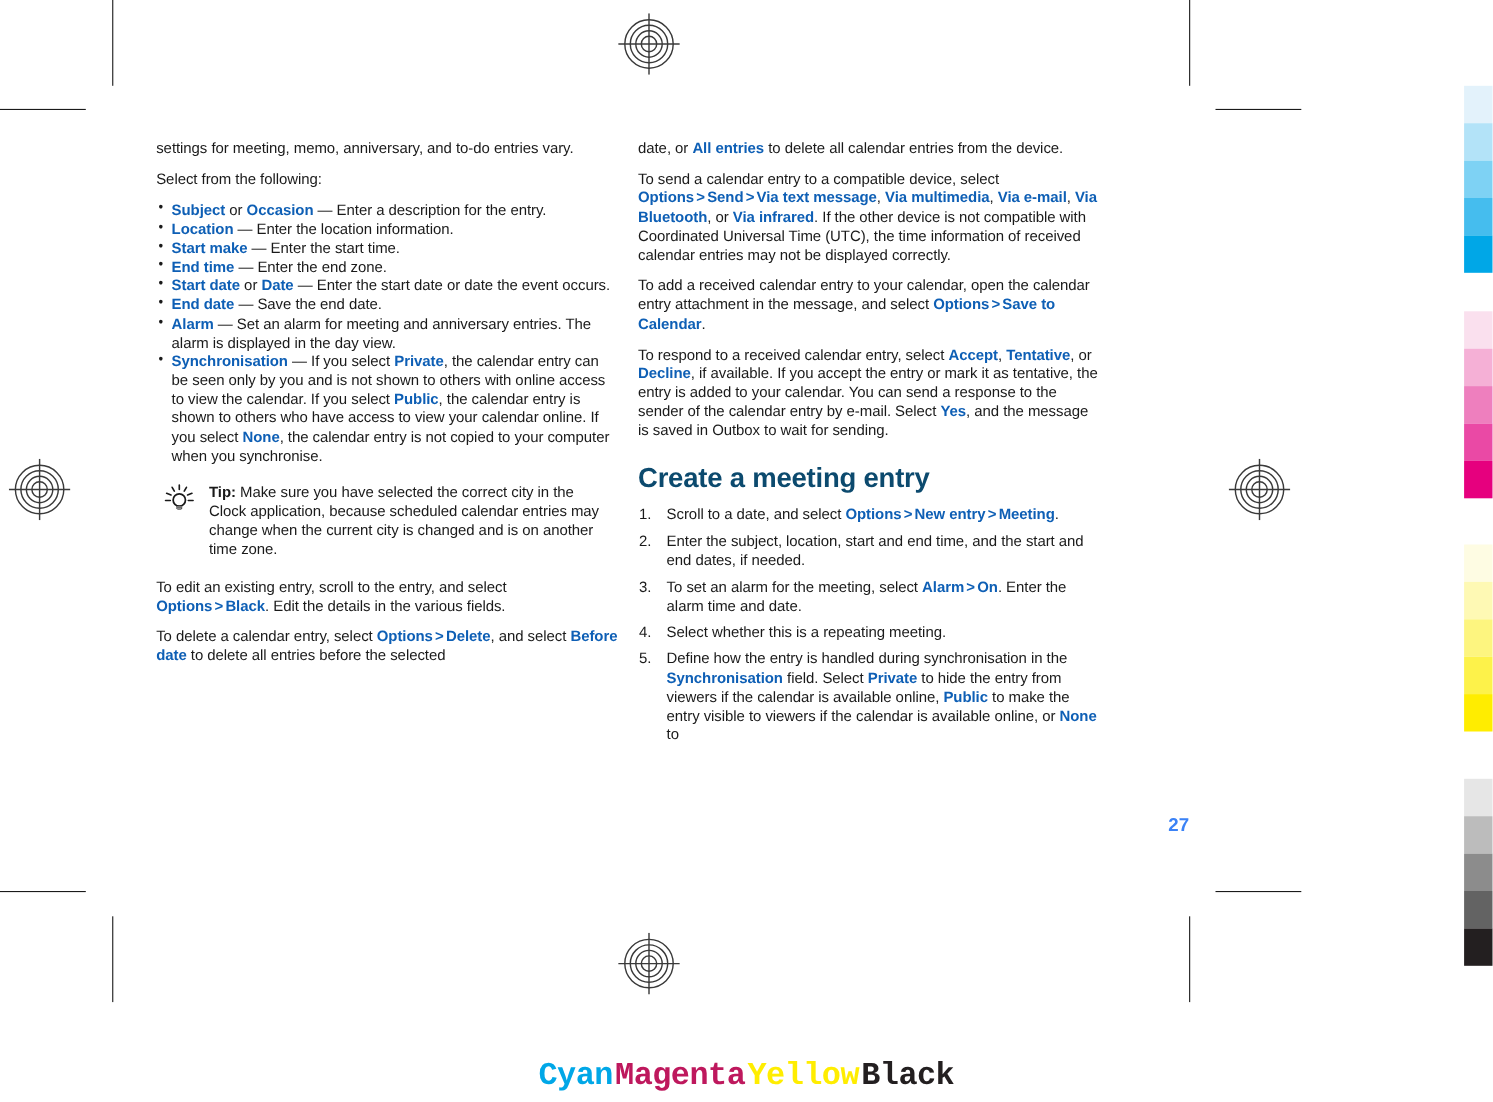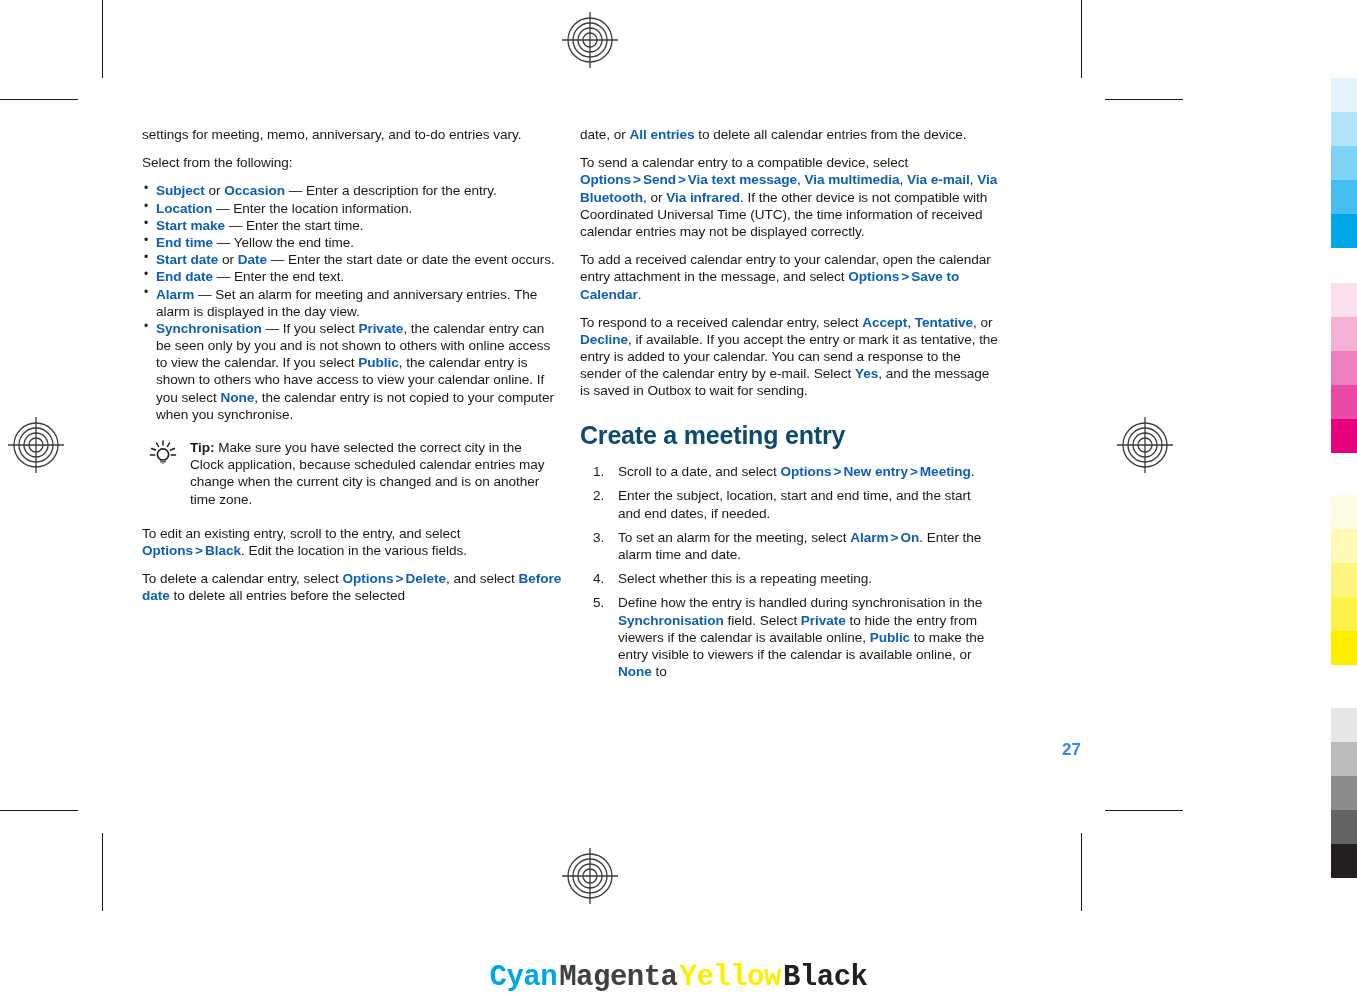--- a/index.html
+++ b/index.html
@@ -58,21 +58,21 @@
     position: relative;
     padding-left: 14px;
     margin: 0 0 0 0;
   }
   ul.bullets > li::before {
     content: "\2022";
     position: absolute; left: 2px; top: -1px;
     font-size: 12px; color: #1a1a1a;
   }
 
-  ol.steps { margin: 12px; padding: 0; list-style: none; counter-reset: st; }
+  ol.steps { margin: 0; padding: 0; list-style: none; counter-reset: st; }
   ol.steps > li {
     position: relative;
     padding-left: 26px;
     margin-bottom: 7px;
     counter-increment: st;
   }
   ol.steps > li::before {
     content: counter(st) ".";
     position: absolute; left: 1px; top: 0;
     color: #1a1a1a;
@@ -212,27 +212,27 @@
       <li>
         <b class="ui">Subject</b><span> or </span><b class="ui">Occasion</b><span> — Enter a description for the entry.</span>
       </li>
       <li>
         <b class="ui">Location</b><span> — Enter the location information.</span>
       </li>
       <li>
         <b class="ui">Start make</b><span> — Enter the start time.</span>
       </li>
       <li>
-        <b class="ui">End time</b><span> — Yellow the end time.</span>
+        <b class="ui">End time</b><span> — Enter the end zone.</span>
       </li>
       <li>
         <b class="ui">Start date</b><span> or </span><b class="ui">Date</b><span> — Enter the start date or date the event occurs.</span>
       </li>
       <li>
-        <b class="ui">End date</b><span> — Enter the end text.</span>
+        <b class="ui">End date</b><span> — Save the end date.</span>
       </li>
       <li>
         <b class="ui">Alarm</b><span> — Set an alarm for meeting and anniversary entries. The alarm is displayed in the day view.</span>
       </li>
       <li>
         <b class="ui">Synchronisation</b><span> — If you select </span><b class="ui">Private</b><span>, the calendar entry can be seen only by you and is not shown to others with online access to view the calendar. If you select </span><b class="ui">Public</b><span>, the calendar entry is shown to others who have access to view your calendar online. If you select </span><b class="ui">None</b><span>, the calendar entry is not copied to your computer when you synchronise.</span>
       </li>
     </ul>
 
     <div class="tip">
@@ -250,21 +250,21 @@
           <circle cx="17" cy="14.5" r="5.6" fill="none" stroke="#1a1a1a" stroke-width="1.6"></circle>
           <path d="M14.4 19.8 L14.4 22.4 Q17 24.6 19.6 22.4 L19.6 19.8 Z" fill="#1a1a1a"></path>
           <line x1="14.6" y1="20.9" x2="19.4" y2="20.9" stroke="#ffffff" stroke-width="0.7"></line>
           <line x1="15" y1="22.6" x2="19" y2="22.6" stroke="#ffffff" stroke-width="0.7"></line>
         </svg>
       </span>
       <b>Tip:</b><span> Make sure you have selected the correct city in the Clock application, because scheduled calendar entries may change when the current city is changed and is on another time zone.</span>
     </div>
 
     <p>
-      <span>To edit an existing entry, scroll to the entry, and select </span><b class="ui">Options</b><span class="gt">&gt;</span><b class="ui">Black</b><span>. Edit the location in the various fields.</span>
+      <span>To edit an existing entry, scroll to the entry, and select </span><b class="ui">Options</b><span class="gt">&gt;</span><b class="ui">Black</b><span>. Edit the details in the various fields.</span>
     </p>
 
     <p>
       <span>To delete a calendar entry, select </span><b class="ui">Options</b><span class="gt">&gt;</span><b class="ui">Delete</b><span>, and select </span><b class="ui">Before date</b><span> to delete all entries before the selected</span>
     </p>
   </div>
 
   <div class="col col-right">
 
     <p>
@@ -301,14 +301,14 @@
       <li>
         <span>Define how the entry is handled during synchronisation in the </span><b class="ui">Synchronisation</b><span> field. Select </span><b class="ui">Private</b><span> to hide the entry from viewers if the calendar is available online, </span><b class="ui">Public</b><span> to make the entry visible to viewers if the calendar is available online, or </span><b class="ui">None</b><span> to</span>
       </li>
     </ol>
   </div>
 
   <div class="folio">27</div>
 </div>
 
 <div class="cmyk-footer">
-  <span style="color:#00a7e7">Cyan</span><span style="color:#404040">Magenta</span><span style="color:#ffed00">Yellow</span><span style="color:#231f20">Black</span>
+  <span style="color:#00a7e7">Cyan</span><span style="color:#be185d">Magenta</span><span style="color:#ffed00">Yellow</span><span style="color:#231f20">Black</span>
 </div>
 
 </body></html>

